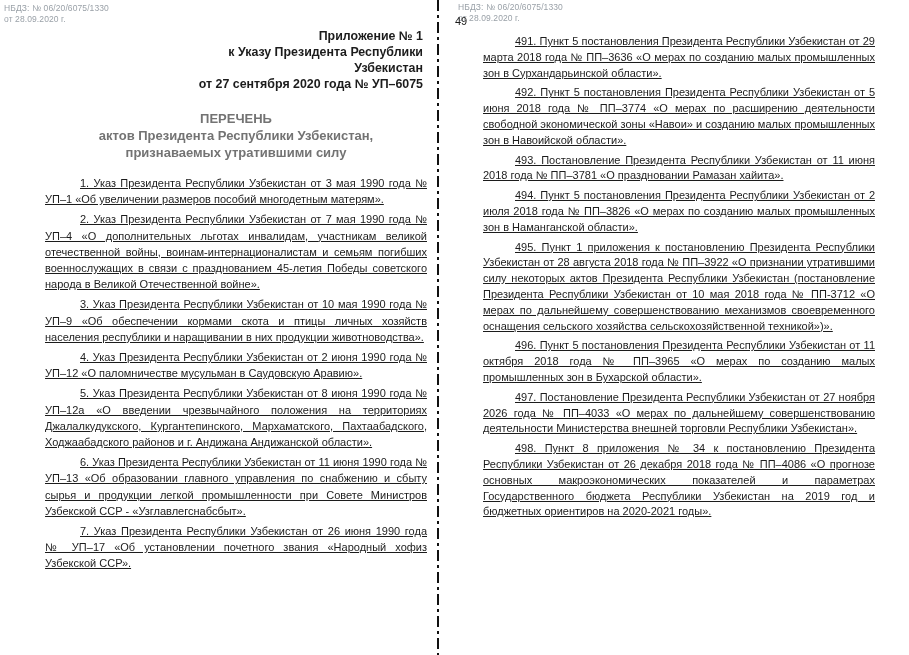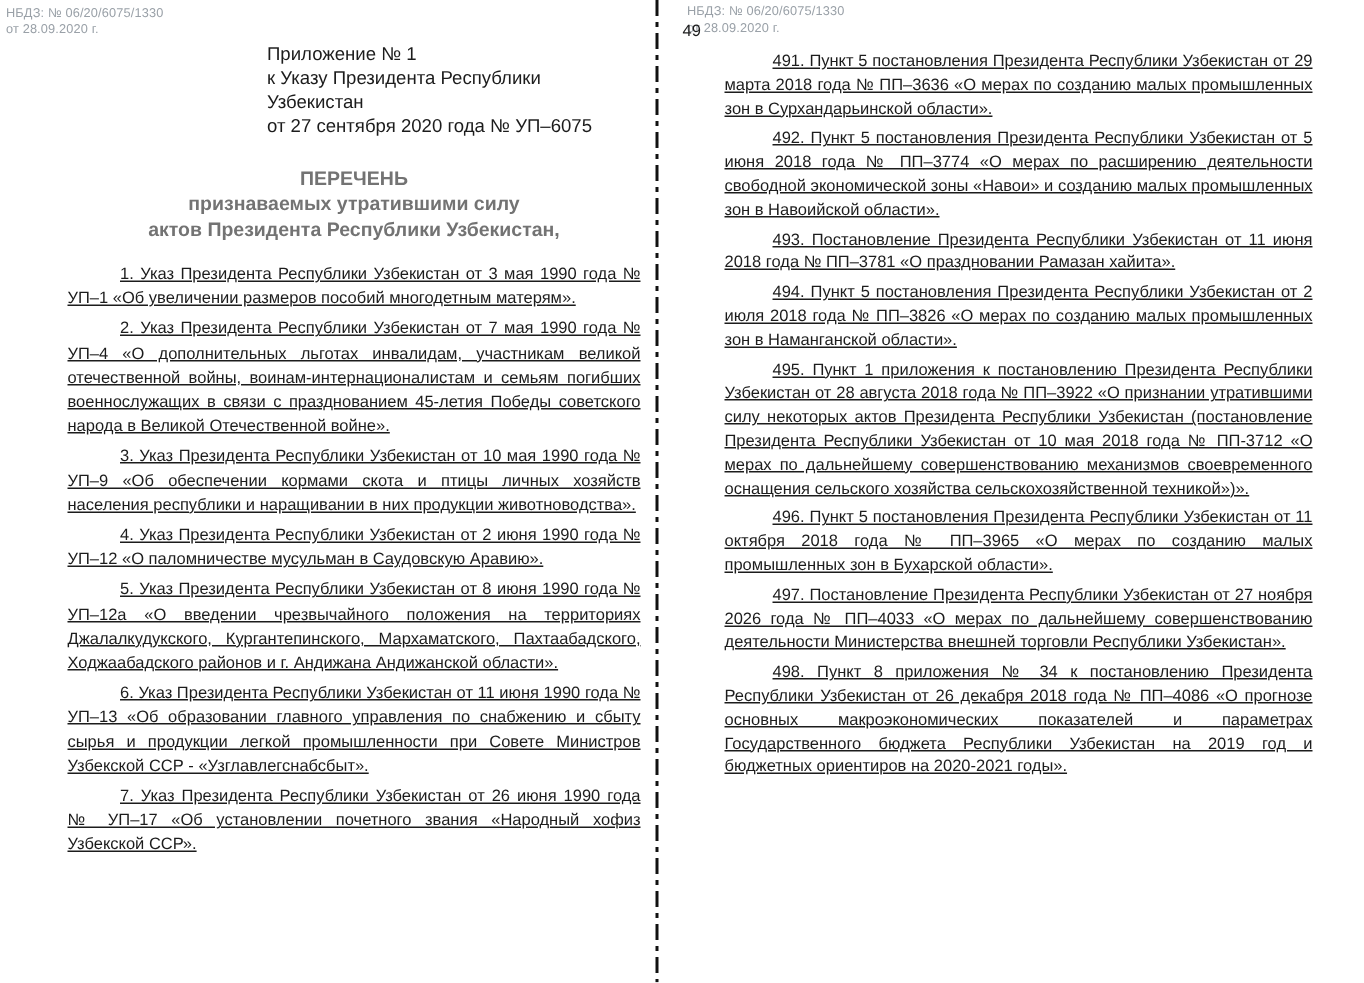--- a/index.html
+++ b/index.html
@@ -54,23 +54,24 @@
     color: #9aa1a8;
     letter-spacing: 0.1px;
     white-space: nowrap;
   }
   .stamp-left { left: 4px; }
   .stamp-right { left: 18px; top: 2px; }
   .annex {
     width: 245px;
     margin-left: auto;
     margin-right: 4px;
-    text-align: left;
+    text-align: right;
     font-size: 12.4px;
     line-height: 16px;
+    font-weight: bold;
   }
   .doc-title {
     margin: 18px 0 0 0;
     text-align: center;
     font-size: 13px;
     font-weight: bold;
     line-height: 17px;
     color: #737373;
   }
   .body-text { margin-top: 14px; }
@@ -107,22 +108,22 @@
     </div>
 
     <div class="annex">
       <div>Приложение № 1</div>
       <div>к Указу Президента Республики Узбекистан</div>
       <div>от 27 сентября 2020 года № УП–6075</div>
     </div>
 
     <div class="doc-title">
       <div>ПЕРЕЧЕНЬ</div>
+      <div>актов Президента Республики Узбекистан,</div>
       <div>признаваемых утратившими силу</div>
-      <div>актов Президента Республики Узбекистан,</div>
     </div>
 
     <div class="body-text">
       <p>1. Указ Президента Республики Узбекистан от 3 мая 1990 года № УП–1 «Об увеличении размеров пособий многодетным матерям».</p>
       <p>2. Указ Президента Республики Узбекистан от 7 мая 1990 года № УП–4 «О дополнительных льготах инвалидам, участникам великой отечественной войны, воинам-интернационалистам и семьям погибших военнослужащих в связи с празднованием 45-летия Победы советского народа в Великой Отечественной войне».</p>
       <p>3. Указ Президента Республики Узбекистан от 10 мая 1990 года № УП–9 «Об обеспечении кормами скота и птицы личных хозяйств населения республики и наращивании в них продукции животноводства».</p>
       <p>4. Указ Президента Республики Узбекистан от 2 июня 1990 года № УП–12 «О паломничестве мусульман в Саудовскую Аравию».</p>
       <p>5. Указ Президента Республики Узбекистан от 8 июня 1990 года № УП–12а «О введении чрезвычайного положения на территориях Джалалкудукского, Кургантепинского, Мархаматского, Пахтаабадского, Ходжаабадского районов и г. Андижана Андижанской области».</p>
       <p>6. Указ Президента Республики Узбекистан от 11 июня 1990 года № УП–13 «Об образовании главного управления по снабжению и сбыту сырья и продукции легкой промышленности при Совете Министров Узбекской ССР - «Узглавлегснабсбыт».</p>
       <p>7. Указ Президента Республики Узбекистан от 26 июня 1990 года № УП–17 «Об установлении почетного звания «Народный хофиз Узбекской ССР».</p>

